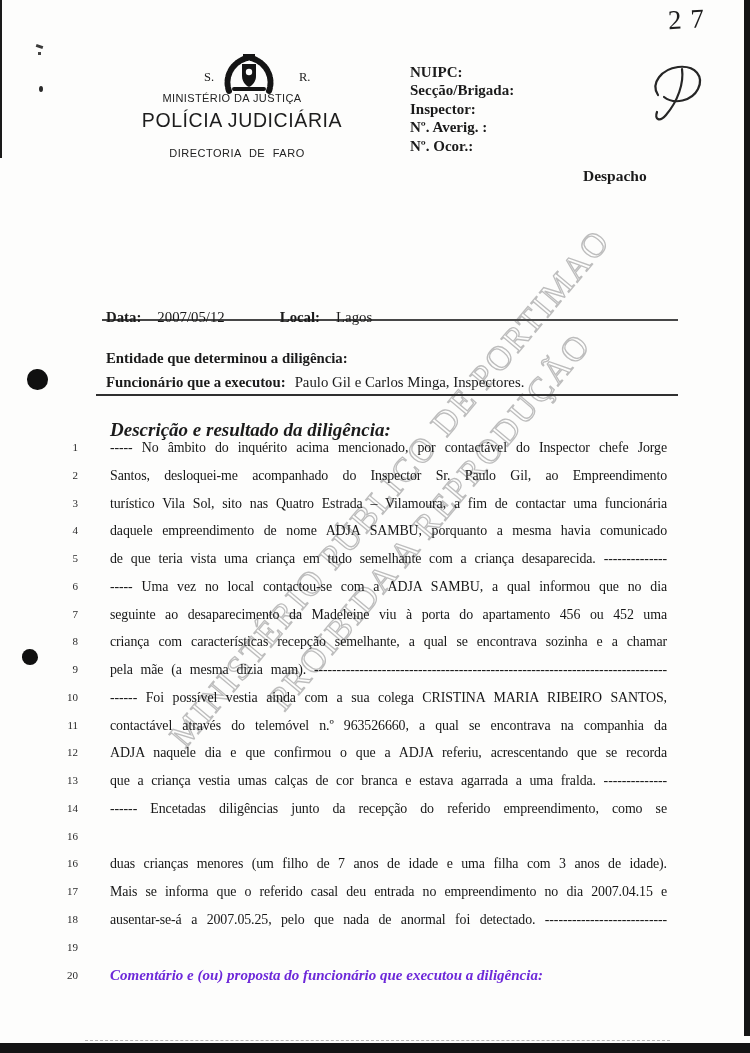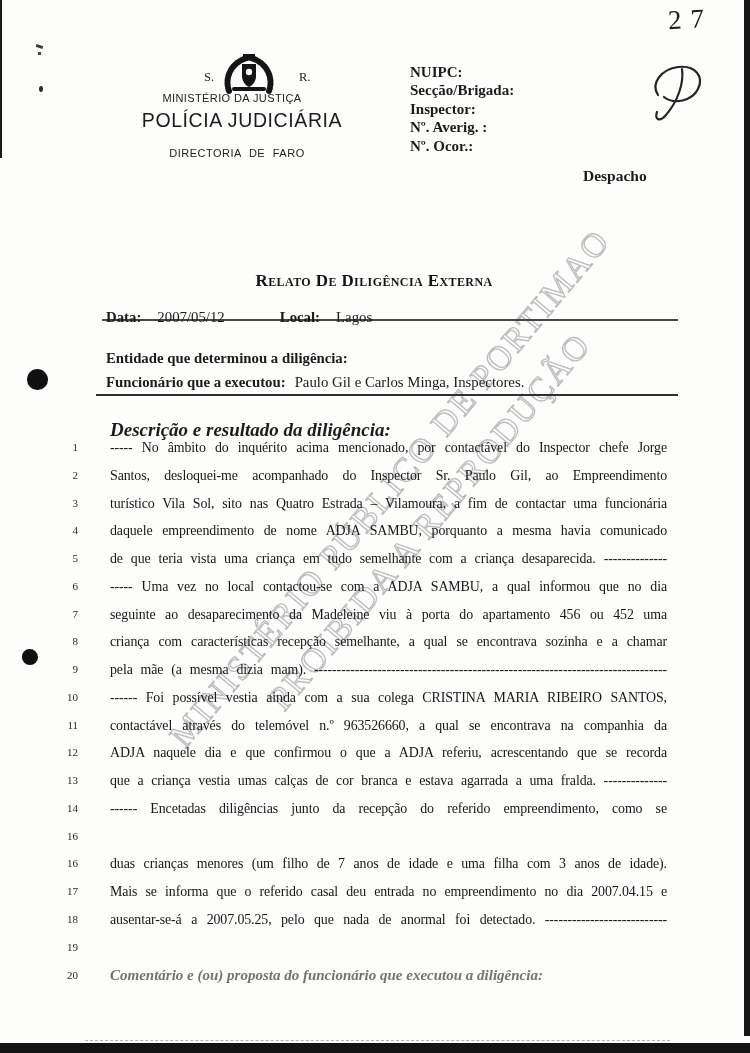--- a/index.html
+++ b/index.html
@@ -70,21 +70,21 @@
   
   .desc-heading{left:110px;top:419px;font-weight:bold;font-style:italic;font-size:19px;}
   .body-lines{left:0;top:434px;width:750px;z-index:2;}
   .bline{position:relative;height:27.77px;}
   .bnum{position:absolute;left:46px;width:32px;text-align:right;
     font-size:11px;line-height:27.77px;color:#2a2a2a;}
   .btxt{position:absolute;left:110px;width:557px;height:27.77px;overflow:hidden;
     font-size:13.9px;letter-spacing:-0.1px;line-height:27.77px;
     text-align:justify;text-align-last:justify;color:#161616;}
   .comment-heading{position:absolute;left:110px;width:580px;line-height:27.77px;
-    font-weight:bold;font-style:italic;font-size:15px;color:#737373;}
+    font-weight:bold;font-style:italic;font-size:15px;color:#6d28d9;}
   .content{z-index:2;}
 </style>
 </head>
 <body>
 
 <div class="page">
 
   <div class="abs edge-left"></div>
   <div class="abs edge-right"></div>
   <div class="abs edge-bottom-dash"></div>
@@ -130,21 +130,20 @@
   <div class="abs hw-number content">27</div>
   <div class="abs hw-sign content">
     <svg width="80" height="80" viewBox="0 0 80 80">
       <g stroke="#262626" stroke-width="2.2" fill="none" stroke-linecap="round">
         <path d="M20,42 C12,30 24,16 40,14 C58,12 66,24 60,36 C54,48 36,52 26,44"></path>
         <path d="M44,16 C46,30 40,48 28,62 C22,69 16,67 19,59"></path>
       </g>
     </svg>
   </div>
 
-  <div class="abs title content">Relato De Diligência Externa</div>
 
   <div class="abs t-top content"></div>
   <div class="abs t-row row-data content">
     <b>Data:</b><span class="m16">2007/05/12</span><b class="m55">Local:</b><span class="m16">Lagos</span>
   </div>
   <div class="abs t-row row-func content">
     <b>Funcionário que a executou:</b><span class="m9">Paulo Gil e Carlos Minga, Inspectores.</span>
   </div>
   <div class="abs row-entidade content">Entidade que determinou a diligência:</div>
   <div class="abs t-bottom content"></div>

